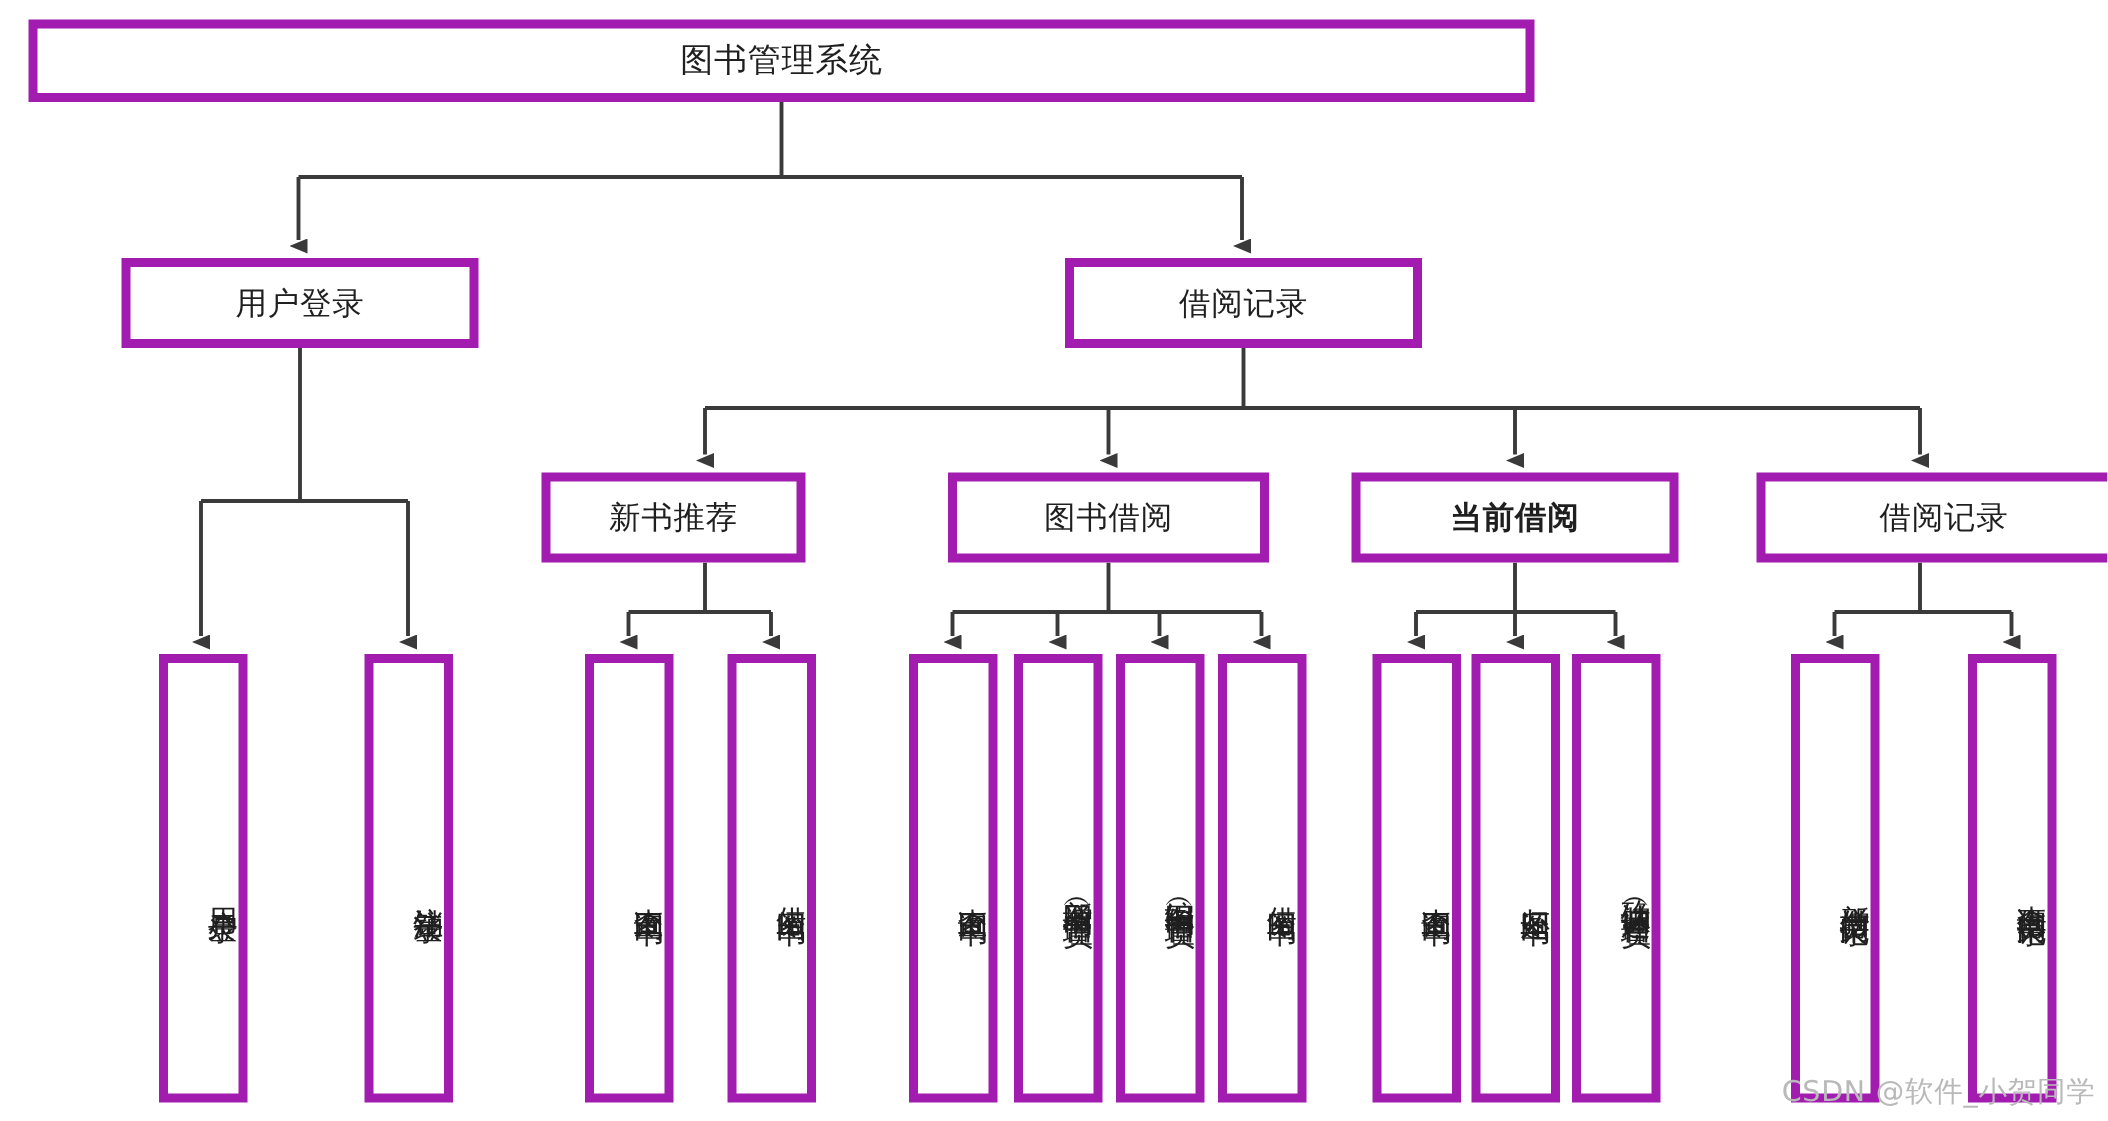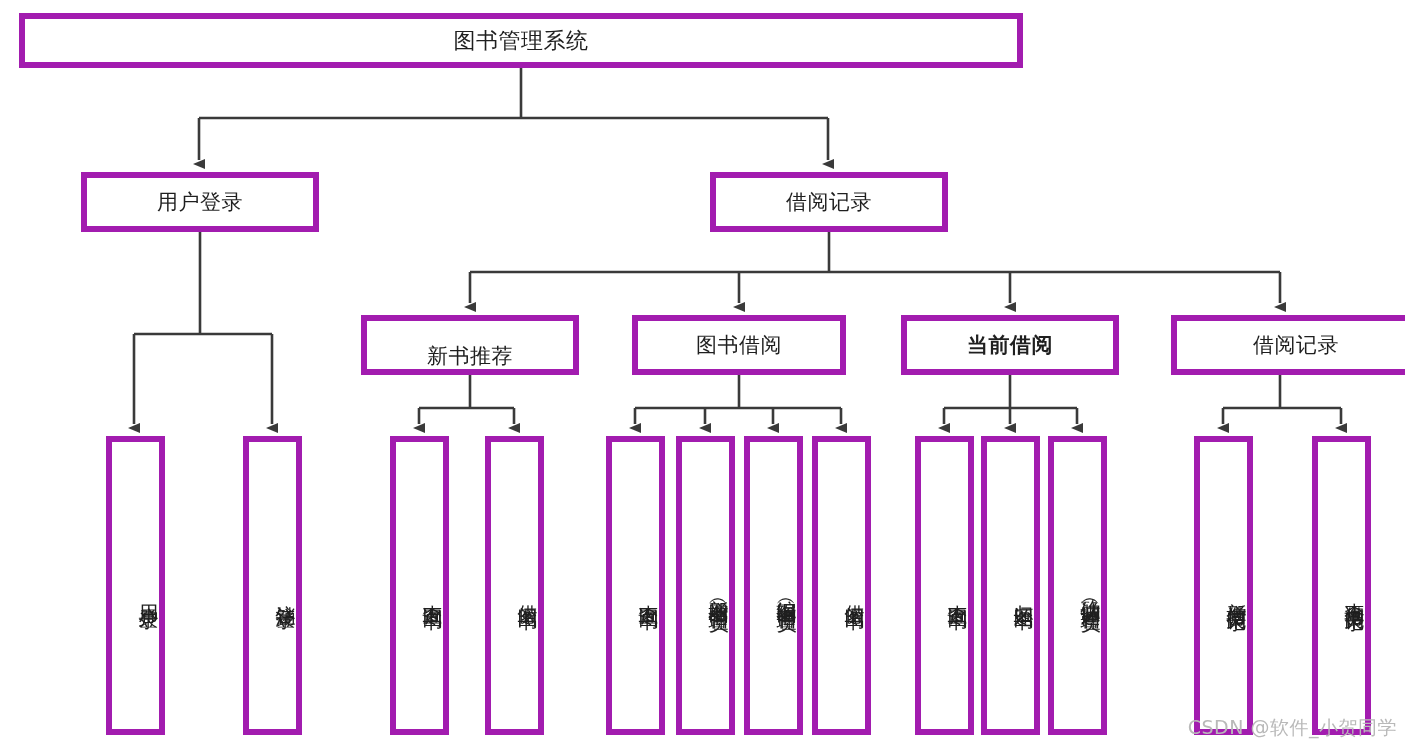--- a/index.html
+++ b/index.html
@@ -130,21 +130,21 @@
     <span class="node-label">图书管理系统</span>
   </div>
 
   <div class="node" style="left:81px; top:172px; width:238px; height:60px;">
     <span class="node-label">用户登录</span>
   </div>
   <div class="node" style="left:710px; top:172px; width:238px; height:60px;">
     <span class="node-label">借阅记录</span>
   </div>
 
-  <div class="node" style="left:361px; top:315px; width:218px; height:60px;align-items:flex-end;">
+  <div class="node" style="left:361px; top:315px; width:176px; height:60px;">
     <span class="node-label">新书推荐</span>
   </div>
   <div class="node" style="left:632px; top:315px; width:214px; height:60px;justify-content:center;">
     <span class="node-label">图书借阅</span>
   </div>
   <div class="node" style="left:901px; top:315px; width:218px; height:60px;font-weight:bold;">
     <span class="node-label">当前借阅</span>
   </div>
   <div class="node" style="left:1171px; top:315px; width:250px; height:60px;">
     <span class="node-label">借阅记录</span>

